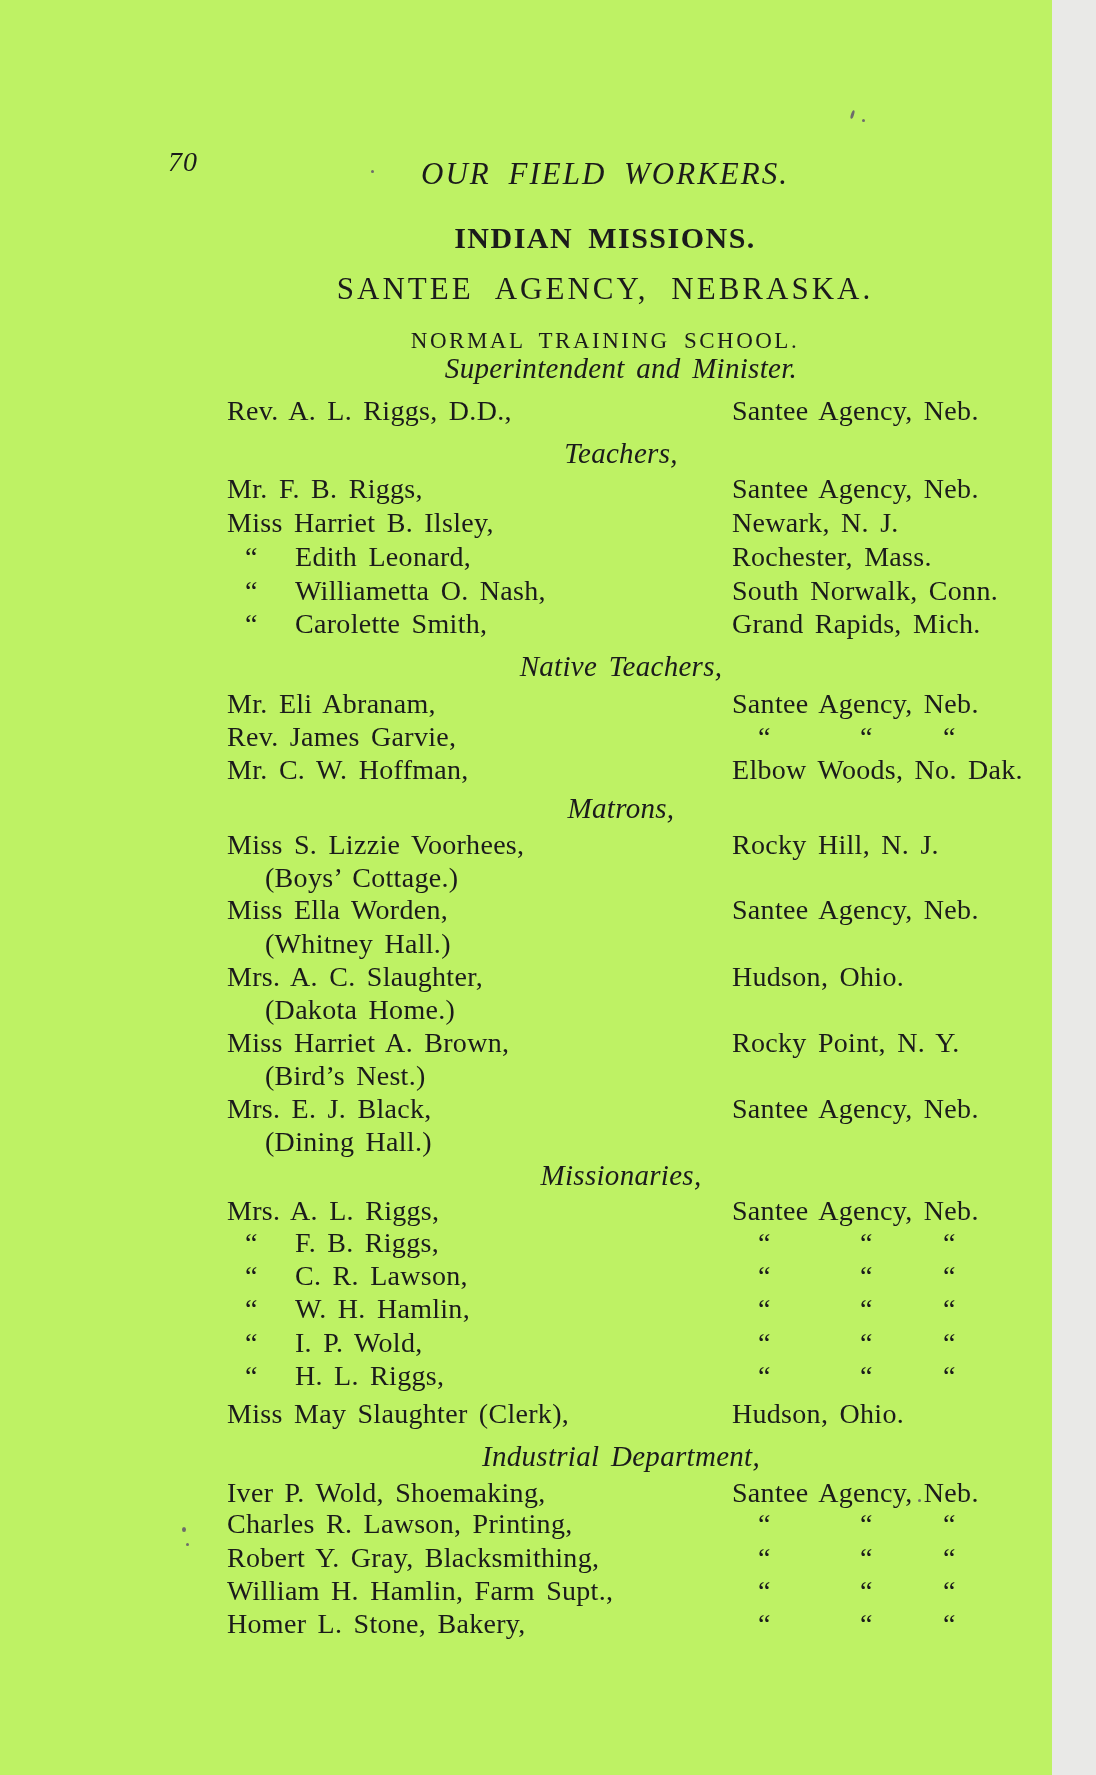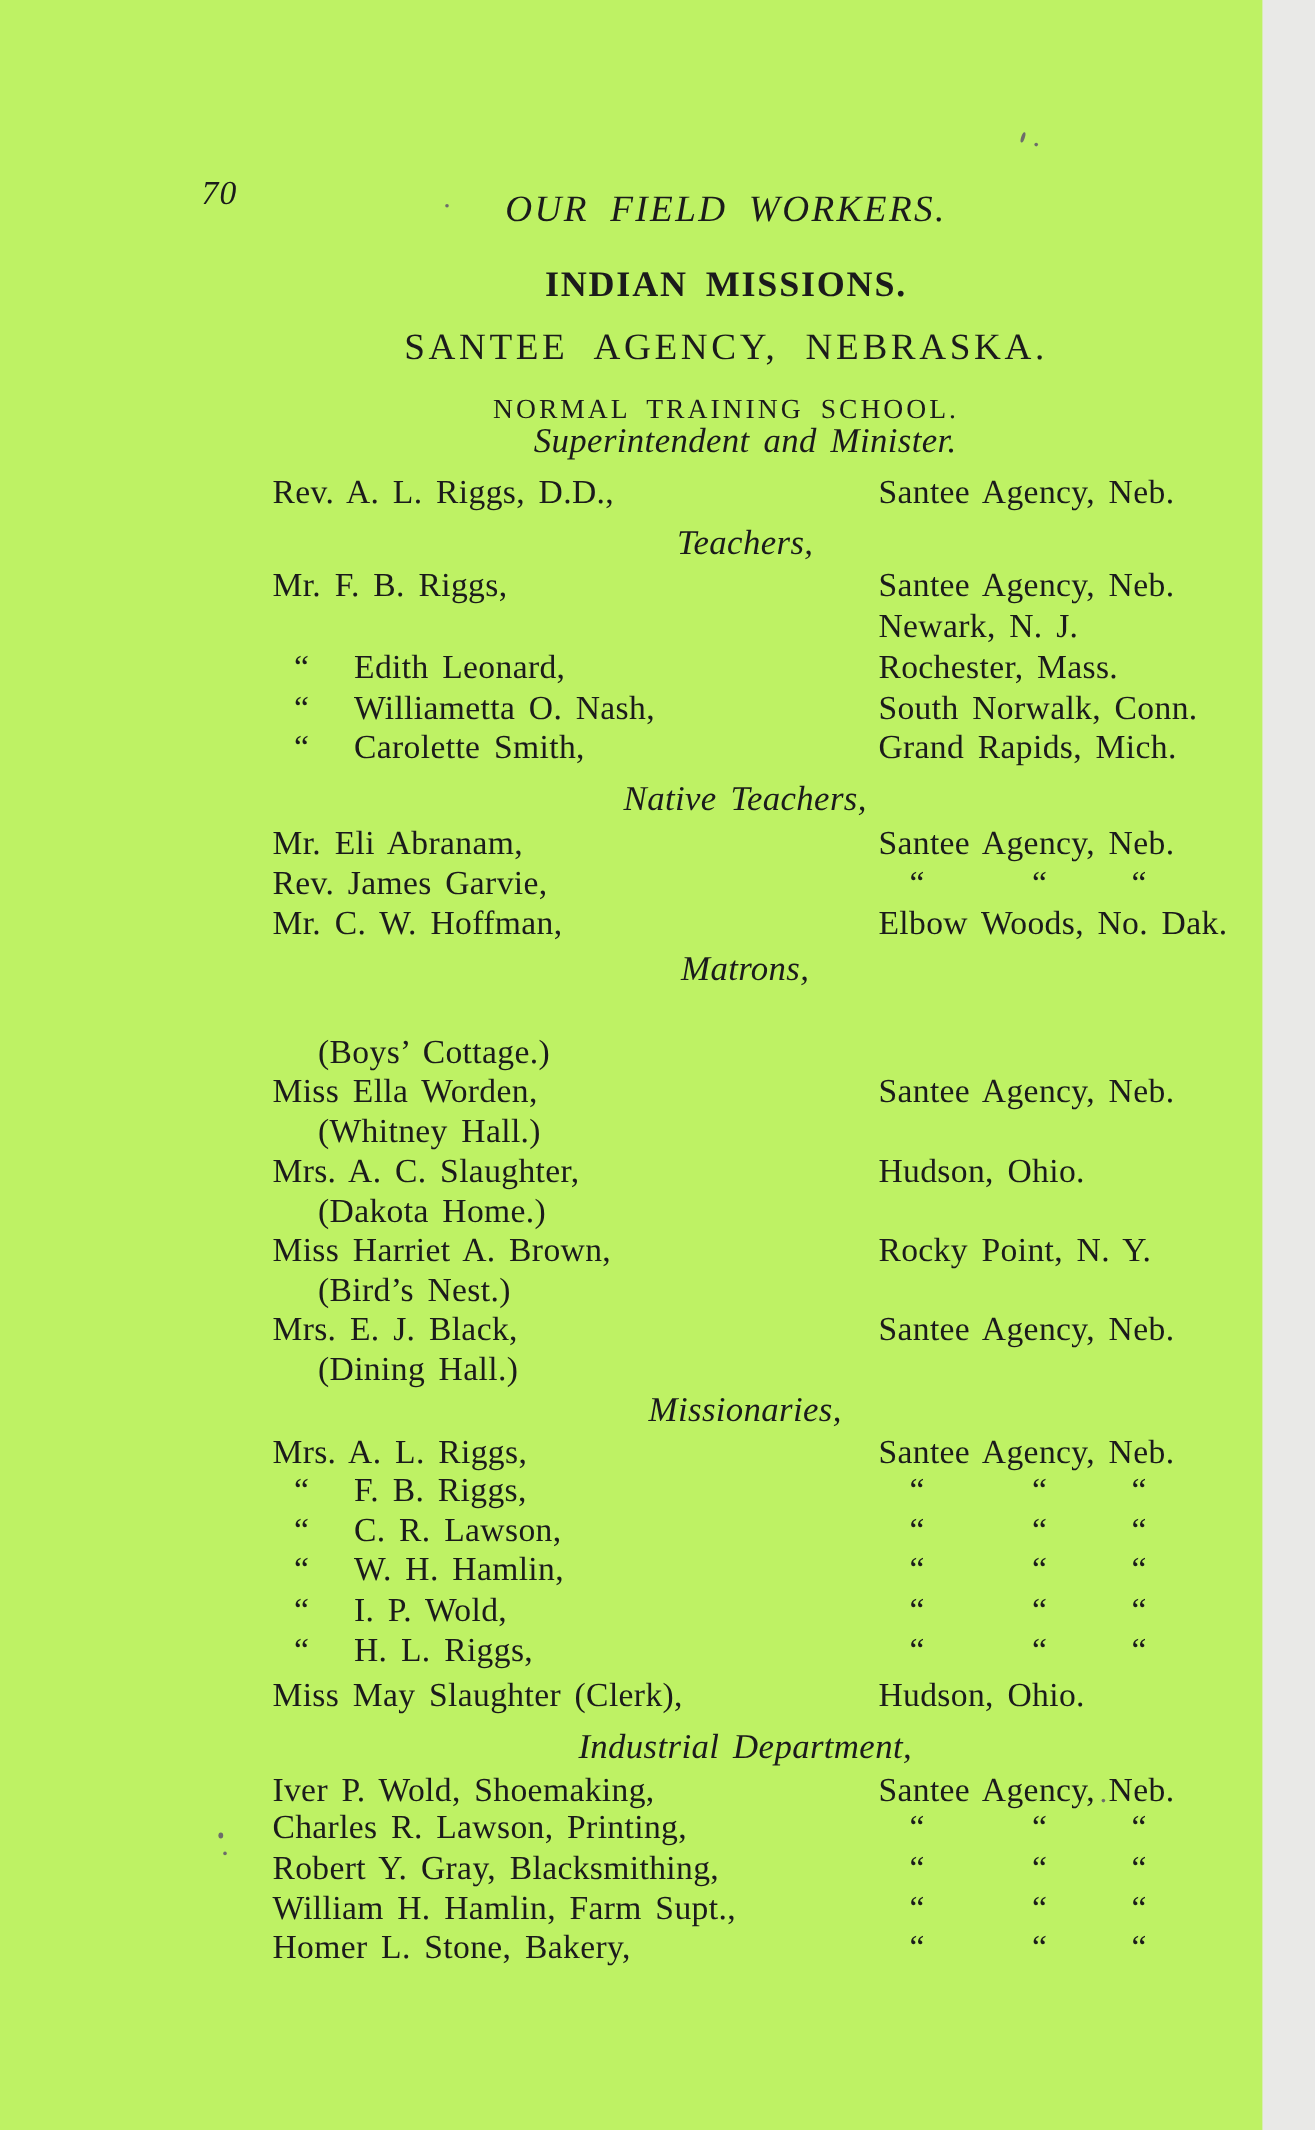--- a/index.html
+++ b/index.html
@@ -78,20 +78,21 @@
       <span class="name">Rev. A. L. Riggs, D.D.,</span>
       <span class="loc">Santee Agency, Neb.</span>
     </div>
 
     <div class="head" style="top:437px">Teachers,</div>
     <div class="row" style="top:473px">
       <span class="name">Mr. F. B. Riggs,</span>
       <span class="loc">Santee Agency, Neb.</span>
     </div>
     <div class="row" style="top:507px">
+      <span class="name">Miss Harriet B. Ilsley,</span>
       <span class="loc">Newark, N. J.</span>
     </div>
     <div class="row" style="top:541px">
       <span class="dm">“</span>
       <span class="name ind">Edith Leonard,</span>
       <span class="loc">Rochester, Mass.</span>
     </div>
     <div class="row" style="top:575px">
       <span class="dm">“</span>
       <span class="name ind">Williametta O. Nash,</span>
@@ -113,20 +114,24 @@
       <span class="ld a">“</span>
       <span class="ld b">“</span>
       <span class="ld c">“</span>
     </div>
     <div class="row" style="top:754px">
       <span class="name">Mr. C. W. Hoffman,</span>
       <span class="loc">Elbow Woods, No. Dak.</span>
     </div>
 
     <div class="head" style="top:792px">Matrons,</div>
+    <div class="row" style="top:829px">
+      <span class="name">Miss S. Lizzie Voorhees,</span>
+      <span class="loc">Rocky Hill, N. J.</span>
+    </div>
     <div class="row" style="top:862px">
       <span class="note">(Boys’ Cottage.)</span>
     </div>
     <div class="row" style="top:894px">
       <span class="name">Miss Ella Worden,</span>
       <span class="loc">Santee Agency, Neb.</span>
     </div>
     <div class="row" style="top:928px">
       <span class="note">(Whitney Hall.)</span>
     </div>

